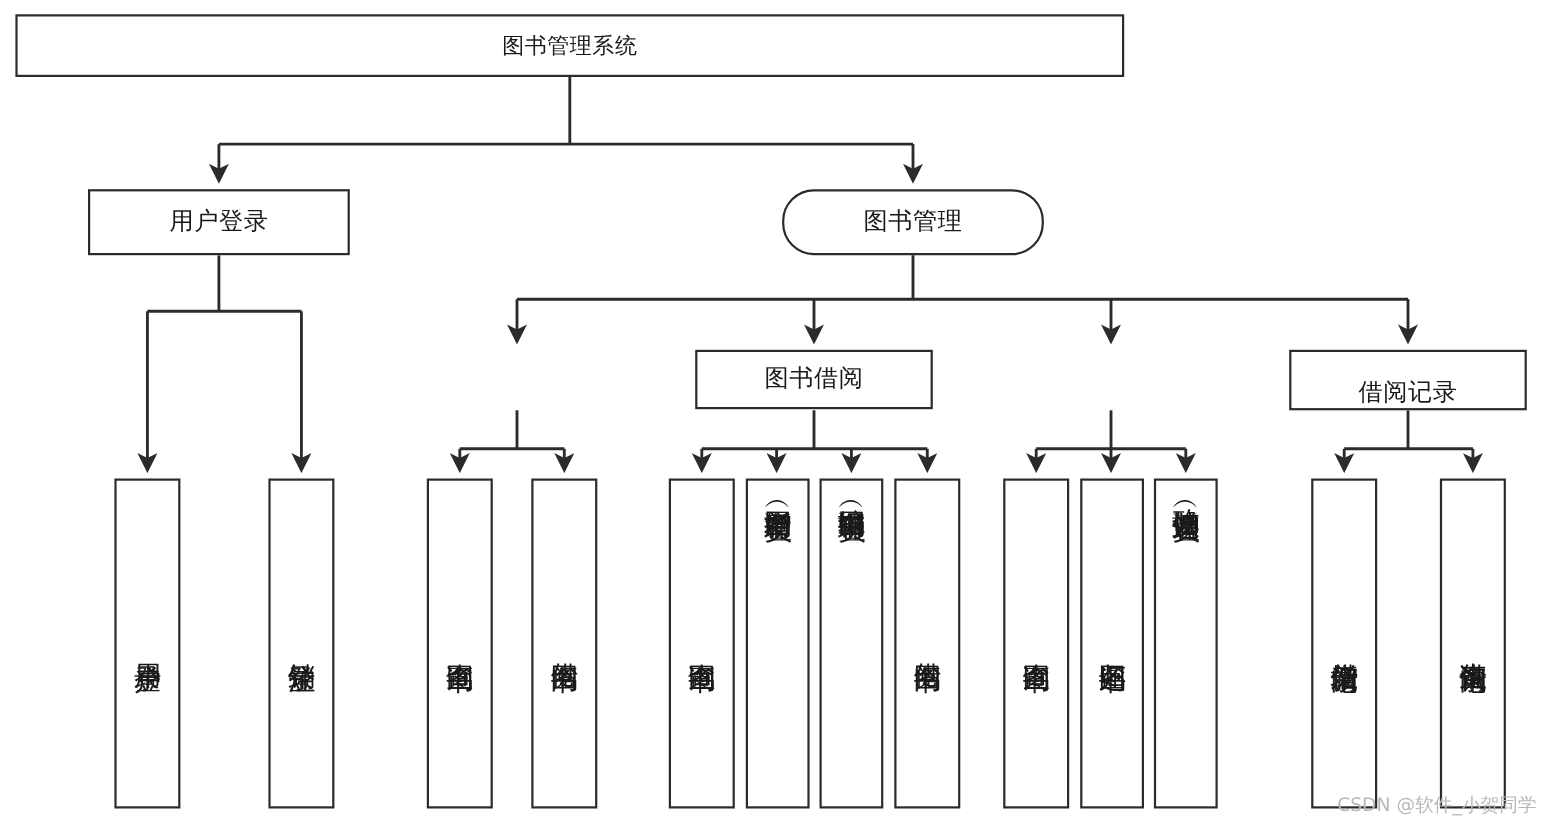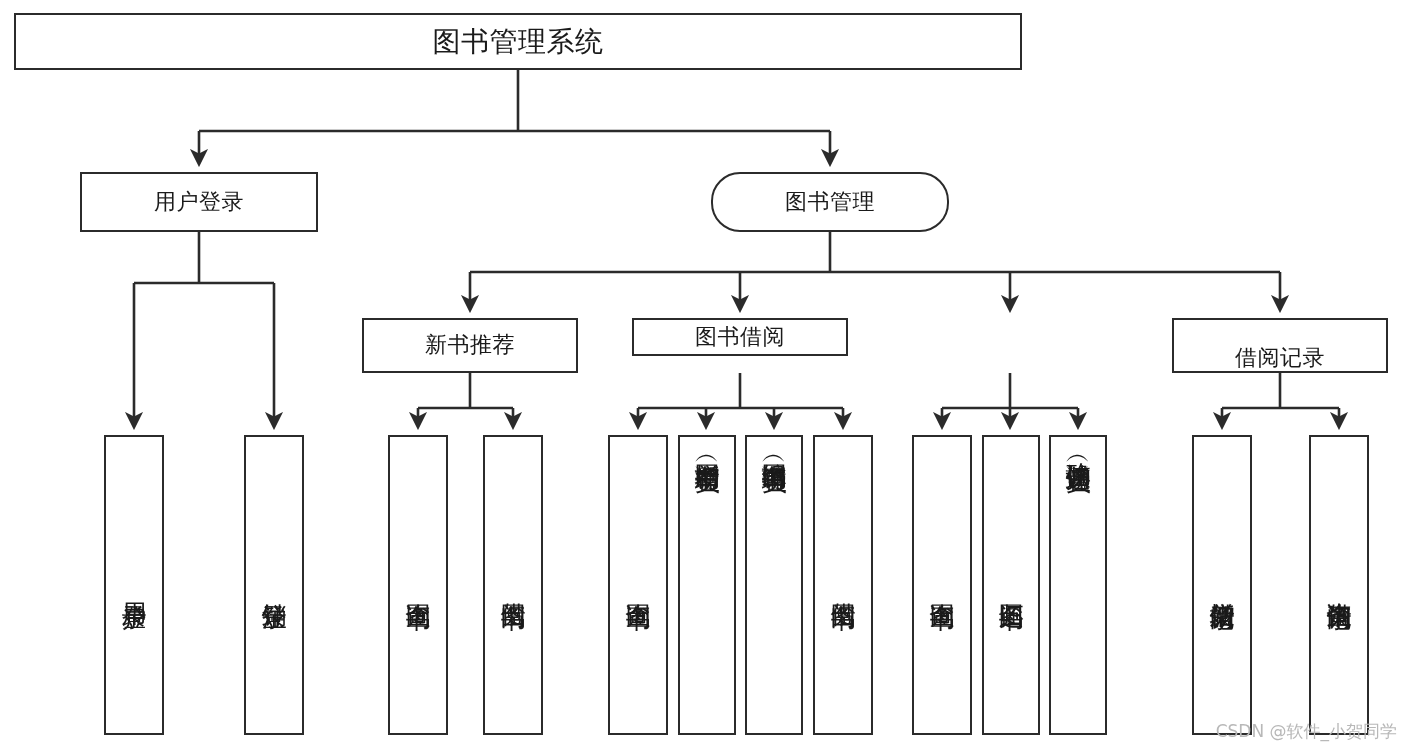--- a/index.html
+++ b/index.html
@@ -37,21 +37,21 @@
     display:block;
     line-height:1.12;
     letter-spacing:0.5px;
     color:#1a1a1a;
   }
   
   .node.h .lbl{
     font-size:22px;
     white-space:nowrap;
   }
-  .node.root .lbl{ font-size:28px; }
+  .node.root .lbl{ font-size:20px; }
   
   .node.v{
     align-items:flex-start;
     padding-top:6px;
   }
   .node.v .lbl{
     writing-mode:vertical-rl;
     text-orientation:upright;
     font-size:25px;
     line-height:1.02;
@@ -134,25 +134,22 @@
   </div>
 
   <div class="node h" style="left:80px; top:172px; width:238px; height:60px;">
     <span class="lbl">用户登录</span>
   </div>
 
   <div class="node h" style="left:711px; top:172px; width:238px; height:60px;border-radius:29px;">
     <span class="lbl">图书管理</span>
   </div>
 
-  <div class="node h" style="left:362px; top:318px; width:216px; height:55px;">
-    <span class="lbl">新书推荐</span>
-  </div>
-
-  <div class="node h" style="left:632px; top:318px; width:216px; height:38px;">
+
+  <div class="node h" style="left:632px; top:318px; width:216px; height:54px;">
     <span class="lbl">图书借阅</span>
   </div>
 
 
   <div class="node h" style="left:1172px; top:318px; width:216px; height:55px;align-items:flex-end;">
     <span class="lbl">借阅记录</span>
   </div>
 
   <div class="node v center" style="left:104px; top:435px; width:60px; height:300px;">
     <span class="lbl">用户登录</span>

